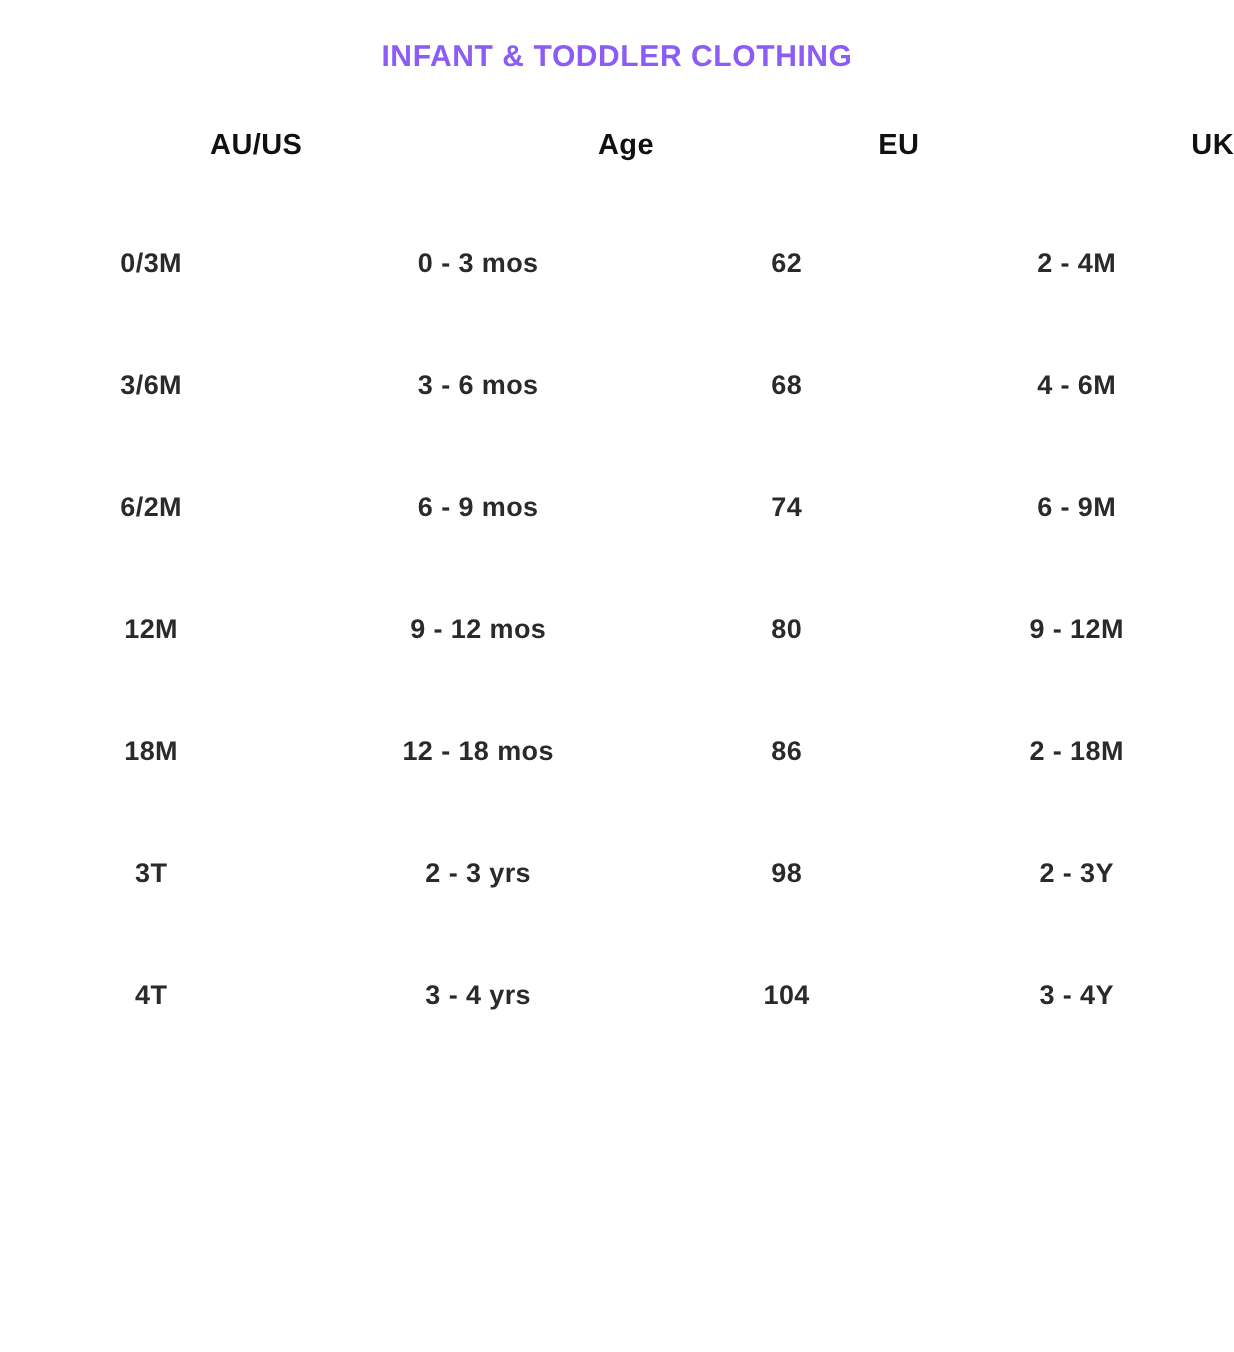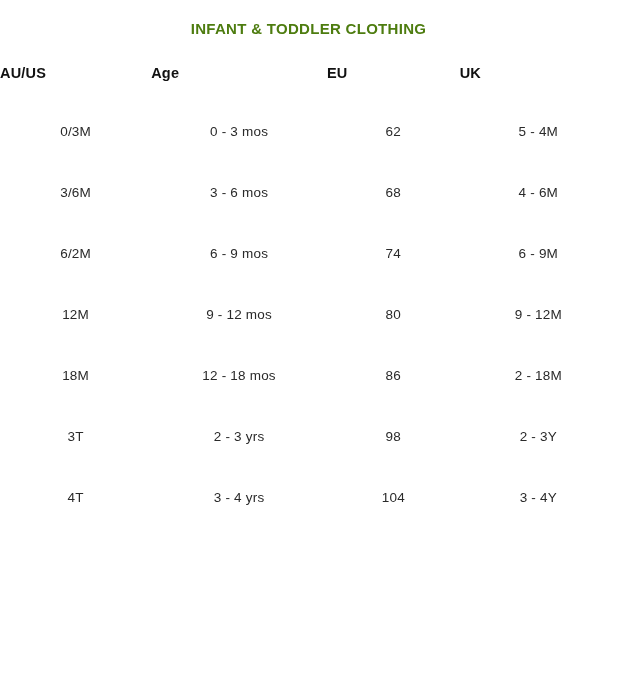--- a/index.html
+++ b/index.html
@@ -18,40 +18,40 @@
     width: 617px;
     height: 676px;
     position: relative;
     box-sizing: border-box;
   }
   .title {
     text-align: center;
     font-size: 15px;
     font-weight: bold;
     letter-spacing: 0.3px;
-    color: #4d7c0f;
+    color: #8b5cf6;
     padding-top: 20px;
     padding-bottom: 6px;
   }
   table.size-table {
     width: 100%;
     border-collapse: collapse;
     table-layout: fixed;
   }
   table.size-table th {
     font-size: 14.5px;
     font-weight: bold;
     color: #111111;
-    text-align: left;
+    text-align: right;
     padding: 22px 0 20px 0;
     letter-spacing: 0.2px;
   }
   table.size-table td {
     font-size: 13.5px;
-    font-weight: normal;
+    font-weight: bold;
     color: #2a2a2a;
     text-align: center;
     padding: 23px 0 23px 0;
     letter-spacing: 0.2px;
   }
   col.col-ausus { width: 24.5%; }
   col.col-age   { width: 28.5%; }
   col.col-eu    { width: 21.5%; }
   col.col-uk    { width: 25.5%; }
   .uk-cell { position: relative; }
@@ -76,21 +76,21 @@
         <th>Age</th>
         <th>EU</th>
         <th>UK</th>
       </tr>
     </thead>
     <tbody>
       <tr>
         <td>0/3M</td>
         <td>0 - 3 mos</td>
         <td>62</td>
-        <td class="uk-cell">5 - 4M</td>
+        <td class="uk-cell">2 - 4M</td>
       </tr>
       <tr>
         <td>3/6M</td>
         <td>3 - 6 mos</td>
         <td>68</td>
         <td class="uk-cell">4 - 6M</td>
       </tr>
       <tr>
         <td>6/2M</td>
         <td>6 - 9 mos</td>

